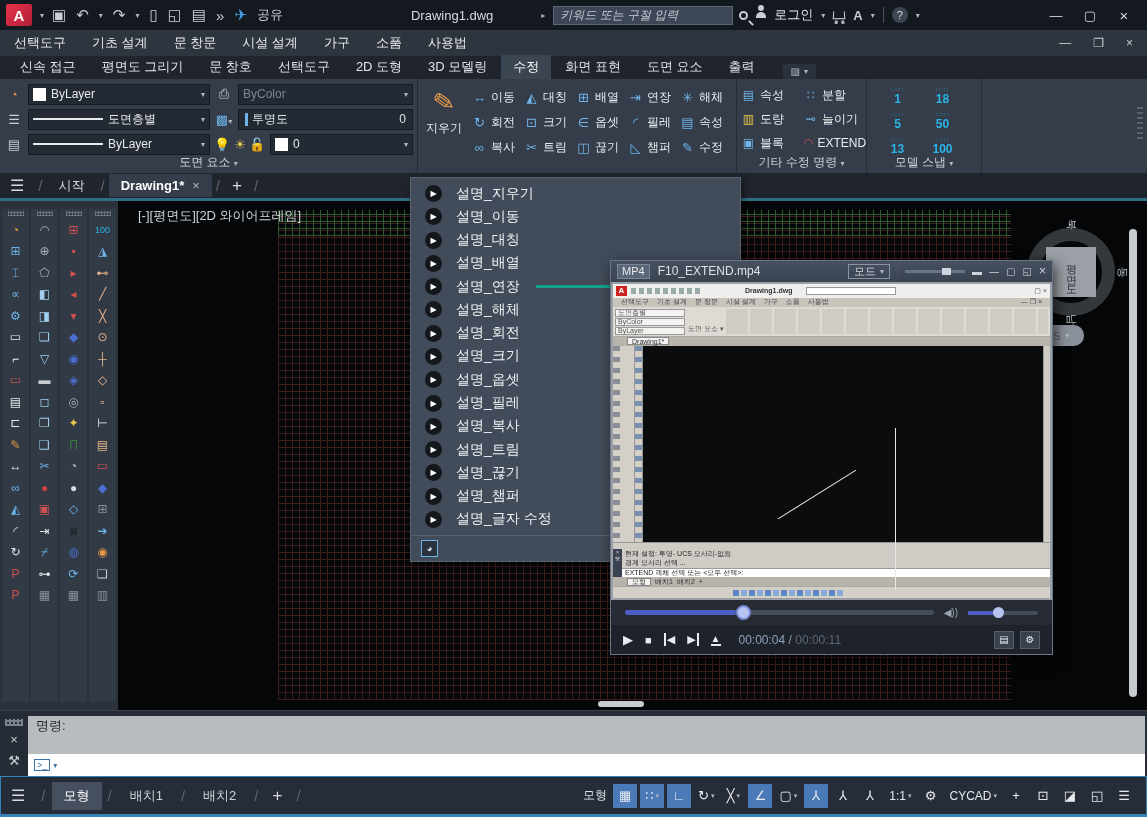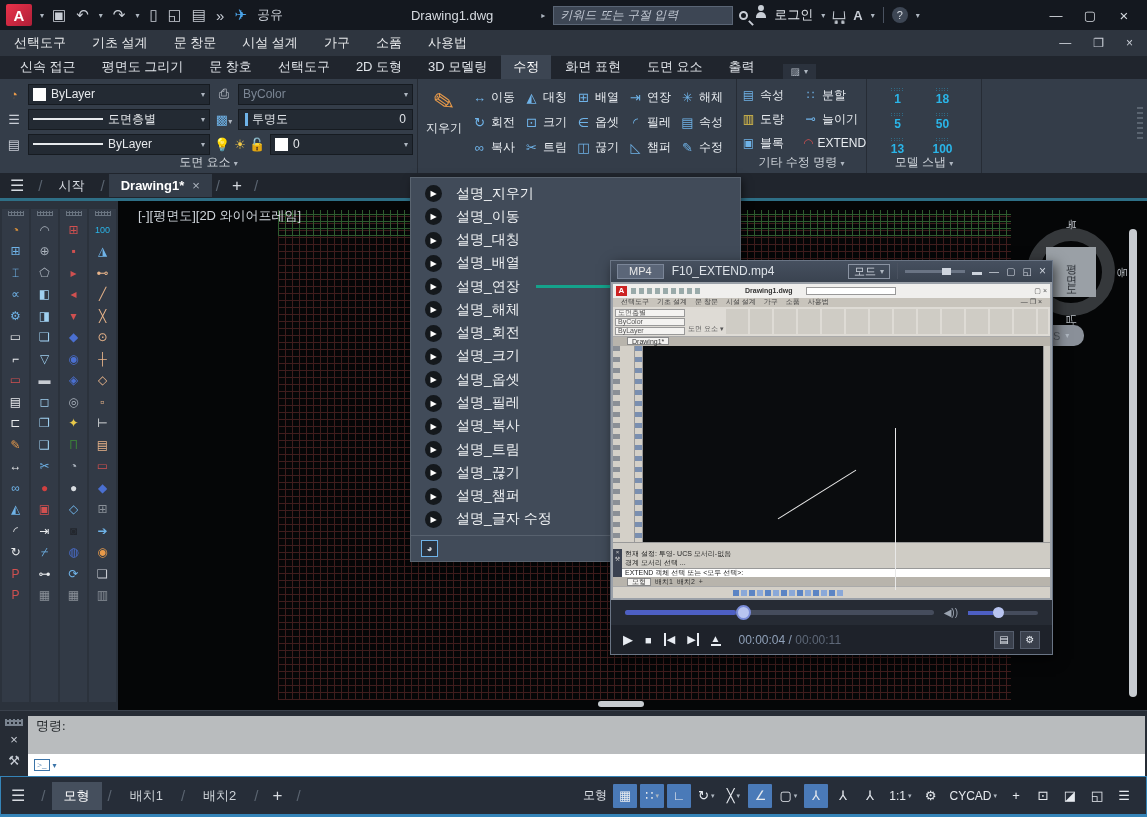--- a/index.html
+++ b/index.html
@@ -140,21 +140,21 @@
   .fly-line{flex:1;height:3px;background:#14a28b;margin-left:2px;}
   .fly-footer{height:26px;border-top:1px solid #57616e;display:flex;align-items:center;padding:0 10px;font-size:14px;color:#e8ecf0;}
   .fly-foot-ic{width:17px;height:17px;border:1px solid #6fb3e8;background:#2a323d;color:#cfd4da;font-size:10px;
                display:flex;align-items:center;justify-content:center;}
   .fly-footer .lbl{margin-left:auto;margin-right:24px;}
 
   
   .player{position:absolute;left:610px;top:260px;width:443px;height:395px;background:#39424f;
           border:1px solid #6a7585;box-shadow:3px 4px 12px rgba(0,0,0,.6);z-index:10;display:flex;flex-direction:column;}
   .pv-title{height:21px;background:linear-gradient(#46505f,#3a4350);display:flex;align-items:center;padding:0 6px;gap:8px;}
-  .pv-badge{background:#5b6678;border:1px solid #7b8698;color:#e8e8e8;font-size:11px;padding:0 11px;height:15px;display:flex;align-items:center;}
+  .pv-badge{background:#5b6678;border:1px solid #7b8698;color:#e8e8e8;font-size:11px;padding:0 4px;height:15px;display:flex;align-items:center;}
   .pv-name{font-size:12px;color:#dde2e8;}
   .pv-right{margin-left:auto;display:flex;align-items:center;gap:7px;color:#cdd3dc;font-size:11px;}
   .pv-mode{border:1px solid #8a93a2;padding:0 5px;height:15px;display:flex;align-items:center;gap:4px;}
   .pv-slider{width:60px;height:3px;background:#6a7484;position:relative;}
   .pv-slider i{position:absolute;right:14px;top:-2px;width:9px;height:7px;background:#cfd5de;}
   .pv-wbtn{font-size:10px;}
   
   .pv-content{height:320px;background:#d4d0c8;border:2px solid #9aa0a8;display:flex;flex-direction:column;font-size:7px;color:#333;}
   .mv-title{height:14px;background:#f0efed;display:flex;align-items:center;gap:4px;padding:0 3px;}
   .mv-a{width:11px;height:10px;background:#c22;color:#fff;font-size:8px;font-weight:bold;display:flex;align-items:center;justify-content:center;}
@@ -207,21 +207,21 @@
   .pv-time .tot{color:#5e6878;}
   .pv-cright{margin-left:auto;display:flex;gap:6px;}
   .pv-sq{width:20px;height:18px;background:#3a404c;border:1px solid #555d6c;display:flex;align-items:center;justify-content:center;font-size:10px;}
 
   
   .cmddock{height:66px;background:#262c35;border-top:1px solid #3a414c;display:flex;padding-top:5px;}
   .cmd-gutter{width:28px;display:flex;flex-direction:column;align-items:center;gap:6px;padding-top:3px;color:#c9ced6;}
   .cmd-grip{width:18px;height:7px;
      background:repeating-linear-gradient(90deg,#7a8490 0 2px,transparent 2px 4px),
                 repeating-linear-gradient(0deg,#7a8490 0 2px,transparent 2px 4px);}
-  .cmd-body{flex:1;margin-right:2px;display:flex;flex-direction:column;font-family:Liberation Serif, serif;}
+  .cmd-body{flex:1;margin-right:2px;display:flex;flex-direction:column;font-family:Liberation Sans, sans-serif;}
   .cmd-hist{background:#b9bcbe;color:#24282c;font-size:13px;line-height:1.35;padding:1px 8px;flex:1;}
   .cmd-input-row{background:#fff;height:22px;display:flex;align-items:center;gap:6px;padding:0 6px;}
   .cmd-prompt{color:#3b74a8;font-size:11px;display:flex;align-items:center;gap:3px;}
   .cmd-prompt .box{border:1px solid #3b74a8;font-size:9px;padding:0 2px;}
   .cmd-input{flex:1;border:none;outline:none;font-style:italic;color:#8a9098;font-size:13px;font-family:inherit;background:transparent;}
 
   
   .statusbar{height:41px;background:#262d38;border:1px solid #3584b8;border-bottom-width:3px;
              display:flex;align-items:center;padding:0 10px;gap:6px;}
   .sb-tab{padding:5px 12px;font-size:13px;color:#cfd4d9;}

